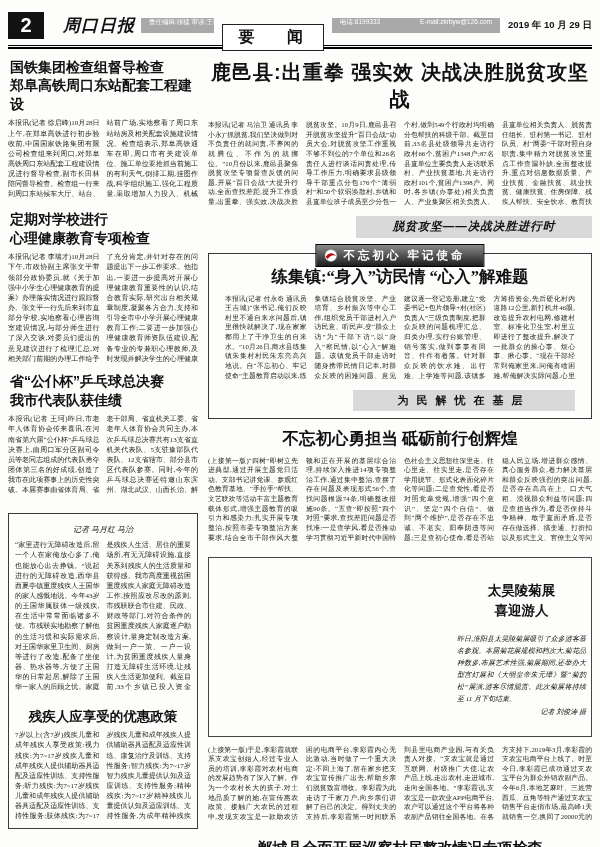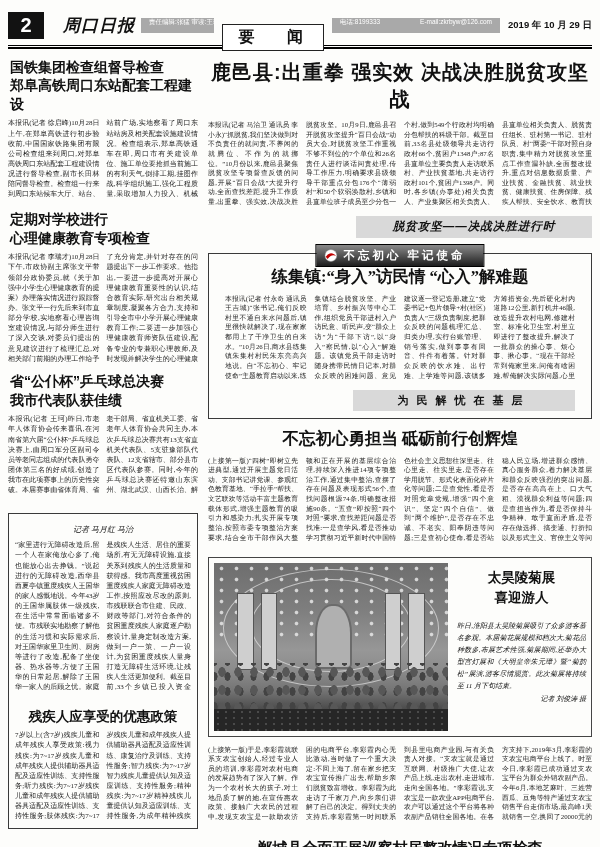--- a/index.html
+++ b/index.html
@@ -46,21 +46,21 @@
   .badge.poverty { width:236px; letter-spacing:1px;font-style:italic; }
   .badge.jieyou { width:222px; letter-spacing:8px; font-size:11px; }
   
   .lianji-box { border:1px solid #3a3a3a; margin-top:15px; padding:12px 16px 7px; position:relative; }
   .topic-banner { position:absolute; top:-10px; left:50%; transform:translateX(-50%);
     background:linear-gradient(#8a8a8a,#1d1d1d); color:#fff; border:1px solid #000;
     font:bold 11.5px "Liberation Sans","DejaVu Sans",sans-serif; letter-spacing:3px;
     padding:3px 18px 3px 8px; display:flex; align-items:center; gap:6px; white-space:nowrap; }
   .disability-box { border:1px solid #3a3a3a; margin-top:9px; padding:7px 6px 6px; }
   
-  .photo-box { border:1px solid #444; margin-top:9px; padding:5px; display:flex; gap:9px; height:180px; }
+  .photo-box { border:1px solid #444; margin-top:9px; padding:5px; display:flex; gap:9px; height:180px;align-items:center; }
   .photo { flex:0 0 234px; width:234px; position:relative; overflow:hidden;
     background:linear-gradient(180deg,#6e6e6e 0%,#7e7e7e 28%,#979797 52%,#8b8b8b 64%,#747474 76%,#474747 88%,#2d2d2d 100%); }
   .lantern-dots { position:absolute; left:0; right:0; top:0; height:46%;
     background-image:radial-gradient(circle,#e7e7e7 1.3px,rgba(0,0,0,0) 2.3px);
     background-size:15px 11px; opacity:.85; }
   .arc { position:absolute; border:1.5px solid rgba(220,220,220,.75); border-radius:50%; }
   .arc.a1 { left:4%; right:4%; top:4%; height:70%; }
   .arc.a2 { left:16%; right:16%; top:10%; height:55%; }
   .gate { position:absolute; left:44%; top:26%; width:14%; height:36%;
     background:#b0b0b0; border-radius:45% 45% 3px 3px; box-shadow:0 0 0 2px #6b6b6b; }

